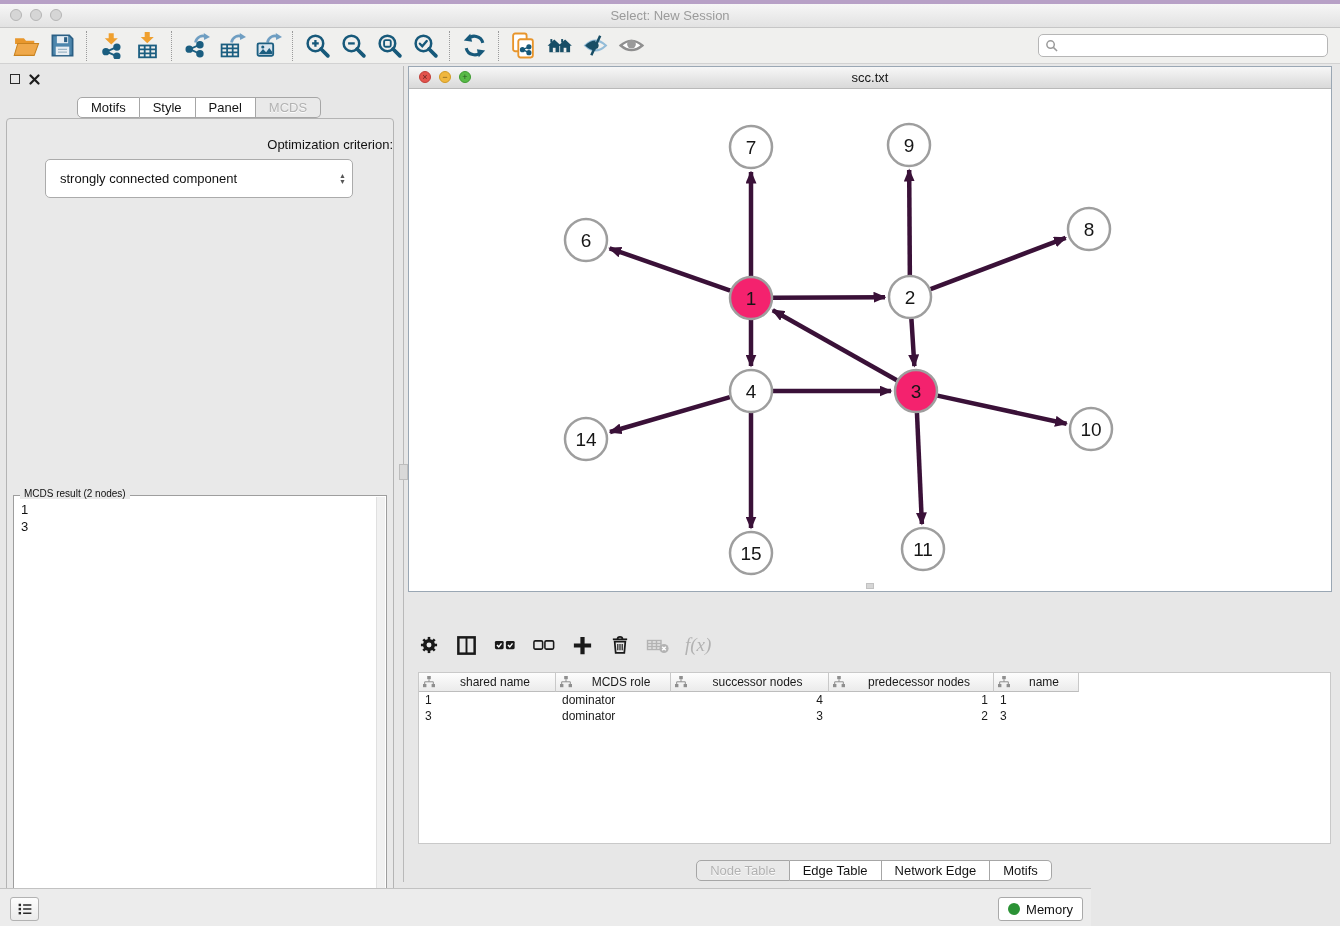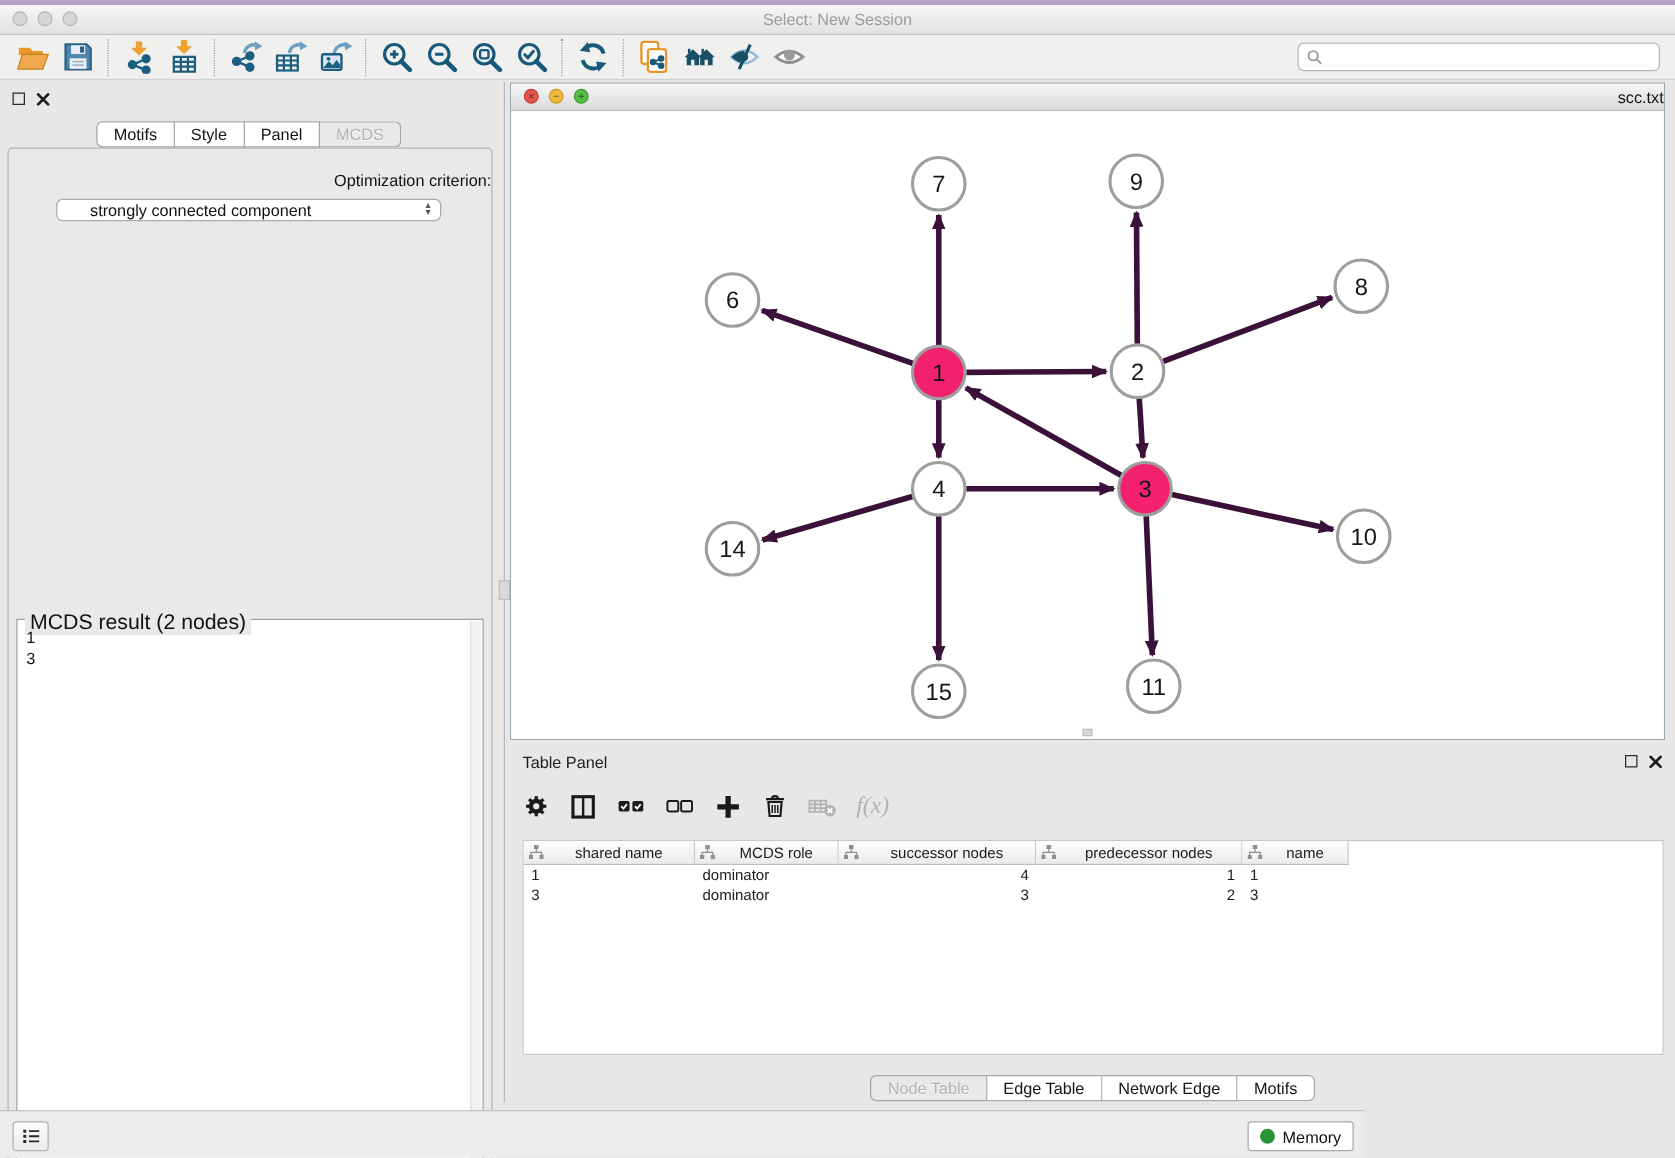--- a/index.html
+++ b/index.html
@@ -35,46 +35,46 @@
   .segbar { display:flex; }
   .seg { background:#fff; border:1px solid #a6a6a6; border-left:none; padding:2px 13px; font-size:13px;
     color:#141414; white-space:nowrap; }
   .seg:first-child { border-left:1px solid #a6a6a6; border-radius:5px 0 0 5px; }
   .seg:last-child { border-radius:0 5px 5px 0; }
   .seg.active { background:#e9e9e9; color:#b2b2b2; text-shadow:0 1px 0 #fbfbfb; }
   #control-tabs { left:77px; top:31px; }
   #cp-box { left:6px; top:52px; width:388px; height:828px; max-height:828px; height:826px;
     border:1px solid #b4b4b4; border-radius:4px; background:#e9e9e9; }
   #opt-label { left:0; top:18px; width:100%; text-align:right; font-size:13px; color:#111; }
-  #opt-select { left:38px; top:40px; width:308px; height:18px; background:#fff; border:1px solid #ababab;
-    border-radius:5px; display:flex; align-items:center; padding:0 6px 0 26px; font-size:13px; color:#111; }
+  #opt-select { left:38px; top:40px; width:308px; height:39px; background:#fff; border:1px solid #ababab;
+    border-radius:5px; display:flex; align-items:center; padding:0 6px 0 14px; font-size:13px; color:#111; }
   #opt-select .selval { flex:1; }
   .updown { display:flex; flex-direction:column; line-height:6px; font-size:7px; color:#555; }
   #cp-buttons { left:0; top:74px; width:100%; display:flex; justify-content:center; gap:14px; }
   .aqua-btn { background:linear-gradient(#ffffff,#ededed); border:1px solid #a8a8a8; border-radius:5px;
     font-size:13px; color:#111; padding:3px 14px; font-family:inherit; }
   #mcds-fieldset { left:6px; top:376px; width:374px; bottom:11px; height:439px;
     border:1px solid #9e9e9e; background:#fff; }
-  #mcds-legend { top:-8px; left:6px; background:#e9e9e9; padding:0 4px; font-size:17px; color:#111; }
+  #mcds-legend { top:-8px; left:6px; background:#e9e9e9; padding:0 4px; font-size:10px; color:#111; }
   #mcds-text { left:1px; top:2px; right:10px; bottom:1px; padding:3px 6px; font-size:13px; color:#111; line-height:17px; }
   #mcds-scroll { top:1px; right:1px; width:9px; bottom:1px; background:#f1f1f1; border-left:1px solid #e0e0e0; }
 
   
   #v-splitter { left:403px; top:66px; width:1px; height:816px; background:#b9b9b9; }
   #v-handle { left:399px; top:464px; width:9px; height:16px; background:#d9d9d9; border:1px solid #bdbdbd; }
 
   
   #net-window { left:408px; top:66px; width:924px; height:526px; border:1px solid #9aa7b4; background:#fff; }
   #net-titlebar { left:0; top:0; width:100%; height:22px; background:linear-gradient(#f7f7f7,#d9d9d9);
     border-bottom:1px solid #b9b9b9; }
   #net-titlebar .lights { top:4px; }
   .light.red { background:#e3544d; border-color:#c03e38; }
   .light.yellow { background:#f0b73f; border-color:#d09a25; }
   .light.green { background:#58ba47; border-color:#3f9a31; }
-  #net-titlebar .wtitle { width:100%; text-align:right; line-height:21px; font-size:13px; color:#141414; }
+  #net-titlebar .wtitle { width:100%; text-align:center; line-height:21px; font-size:13px; color:#141414; }
   #net-canvas { left:0; top:22px; width:922px; height:502px; background:#fff; }
   #net-resize-dot { left:457px; bottom:2px; width:8px; height:6px; background:#d6d6d6; border:1px solid #c2c2c2; }
 
   
   #table-panel { left:408px; top:596px; width:932px; height:292px; }
   #tp-toolbar { left:10px; top:28px; height:42px; display:flex; align-items:center; gap:15px; }
   #tp-toolbar .tpi svg { display:block; }
   #fx-label { font-size:19px; color:#b2b2b2; font-family:"Liberation Serif",serif; font-style:italic; }
   #tp-table { left:10px; top:76px; width:913px; height:172px; background:#fff; border:1px solid #c9c9c9; }
   #tp-header { display:flex; height:19px; }
@@ -362,31 +362,20 @@
         <circle cx="342" cy="464" r="21" fill="#ffffff" stroke="#9e9e9e" stroke-width="2.5"></circle>
         <text x="342" y="464" dy="0.35em" text-anchor="middle" font-size="19" fill="#161616">15</text>
         <circle cx="514" cy="460" r="21" fill="#ffffff" stroke="#9e9e9e" stroke-width="2.5"></circle>
         <text x="514" y="460" dy="0.35em" text-anchor="middle" font-size="19" fill="#161616">11</text>
       </g>
   </svg>
   <div id="net-resize-dot" class="abs"></div>
 </div>
 
 <div id="table-panel" class="abs">
-  <div class="panel-hdr">
-    <span class="ptitle">Table Panel</span>
-    <span class="hdr-btns">
-      <span class="float-box"></span>
-      <span class="close-x">
-        <svg viewBox="0 0 11 11">
-            <path d="M1.5 1.5l8 8M9.5 1.5l-8 8" stroke="#1c1c1c" stroke-width="2.2" stroke-linecap="round"></path>
-          </svg>
-      </span>
-    </span>
-  </div>
   <div id="tp-toolbar" class="abs">
     <span class="tpi">
       <svg viewBox="0 0 24 24" width="22" height="22">
           <g fill="#1a1a1a">
             <g transform="rotate(0 12 12)">
               <rect x="10.6" y="3.2" width="2.8" height="17.6"></rect>
             </g>
             <g transform="rotate(45 12 12)">
               <rect x="10.6" y="3.2" width="2.8" height="17.6"></rect>
             </g>

